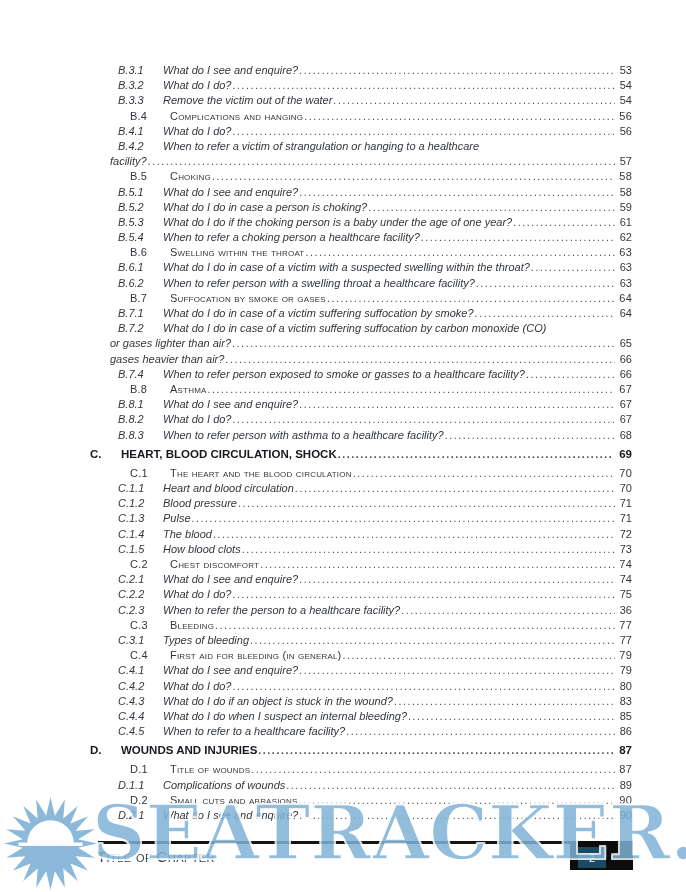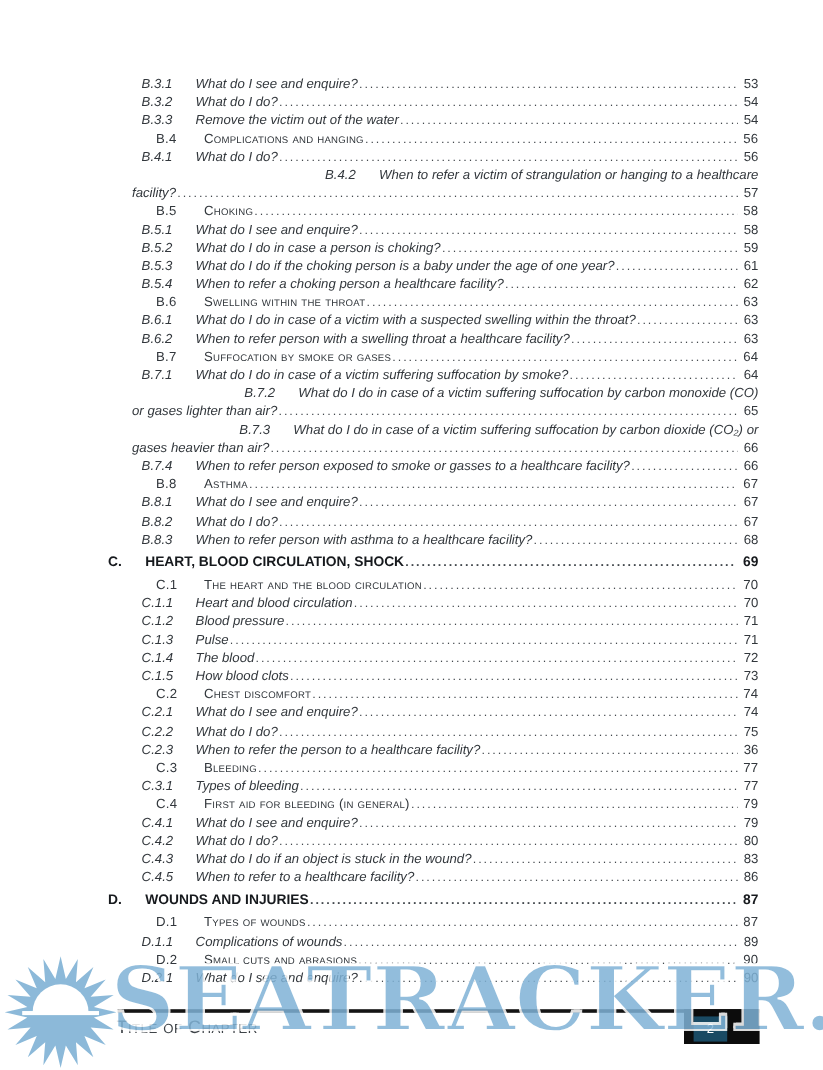--- a/index.html
+++ b/index.html
@@ -57,21 +57,21 @@
     font-size: 11.5px;
     color: #16191d;
     margin: 4px 0;
   }
   .l1 .num { width: 31px; }
   .l1 .page-num { margin-left: 2px; }
   
   .l2 { padding-left: 12px; font-variant: small-caps; letter-spacing: 0.2px; }
   .l2 .num { width: 40px; font-variant: normal; padding-left: 28px; }
   
-  .l3 { padding-left: 28px; font-style: italic; justify-content: flex-end; }
+  .l3 { padding-left: 28px; font-style: italic; }
   .l3 .num { width: 45px; }
   
   .cont { padding-left: 20px; }
 
   
   .footer-rule {
     position: absolute;
     left: 98px; top: 841px;
     width: 535px; height: 3px;
     background: #141414;
@@ -240,25 +240,20 @@
     <span class="num">B.7.2</span>
     <span class="title">What do I do in case of a victim suffering suffocation by carbon monoxide (CO)</span>
 
   </div>
       <div class="row l3 cont">
 
     <span class="title">or gases lighter than air?</span>
     <span class="dots"></span>
     <span class="page-num">65</span>
   </div>
-      <div class="row l3 nopage">
-    <span class="num">B.7.3</span>
-    <span class="title">What do I do in case of a victim suffering suffocation by carbon dioxide (CO₂) or</span>
-
-  </div>
       <div class="row l3 cont">
 
     <span class="title">gases heavier than air?</span>
     <span class="dots"></span>
     <span class="page-num">66</span>
   </div>
       <div class="row l3">
     <span class="num">B.7.4</span>
     <span class="title">When to refer person exposed to smoke or gasses to a healthcare facility?</span>
     <span class="dots"></span>
@@ -384,34 +379,40 @@
     <span class="dots"></span>
     <span class="page-num">80</span>
   </div>
       <div class="row l3">
     <span class="num">C.4.3</span>
     <span class="title">What do I do if an object is stuck in the wound?</span>
     <span class="dots"></span>
     <span class="page-num">83</span>
   </div>
       <div class="row l3">
+    <span class="num">C.4.4</span>
+    <span class="title">What do I do when I suspect an internal bleeding?</span>
+    <span class="dots"></span>
+    <span class="page-num">85</span>
+  </div>
+      <div class="row l3">
     <span class="num">C.4.5</span>
     <span class="title">When to refer to a healthcare facility?</span>
     <span class="dots"></span>
     <span class="page-num">86</span>
   </div>
       <div class="row l1">
     <span class="num">D.</span>
     <span class="title">WOUNDS AND INJURIES</span>
     <span class="dots"></span>
     <span class="page-num">87</span>
   </div>
       <div class="row l2">
     <span class="num">D.1</span>
-    <span class="title">Types of wounds</span>
+    <span class="title">Title of wounds</span>
     <span class="dots"></span>
     <span class="page-num">87</span>
   </div>
       <div class="row l3">
     <span class="num">D.1.1</span>
     <span class="title">Complications of wounds</span>
     <span class="dots"></span>
     <span class="page-num">89</span>
   </div>
       <div class="row l2">

